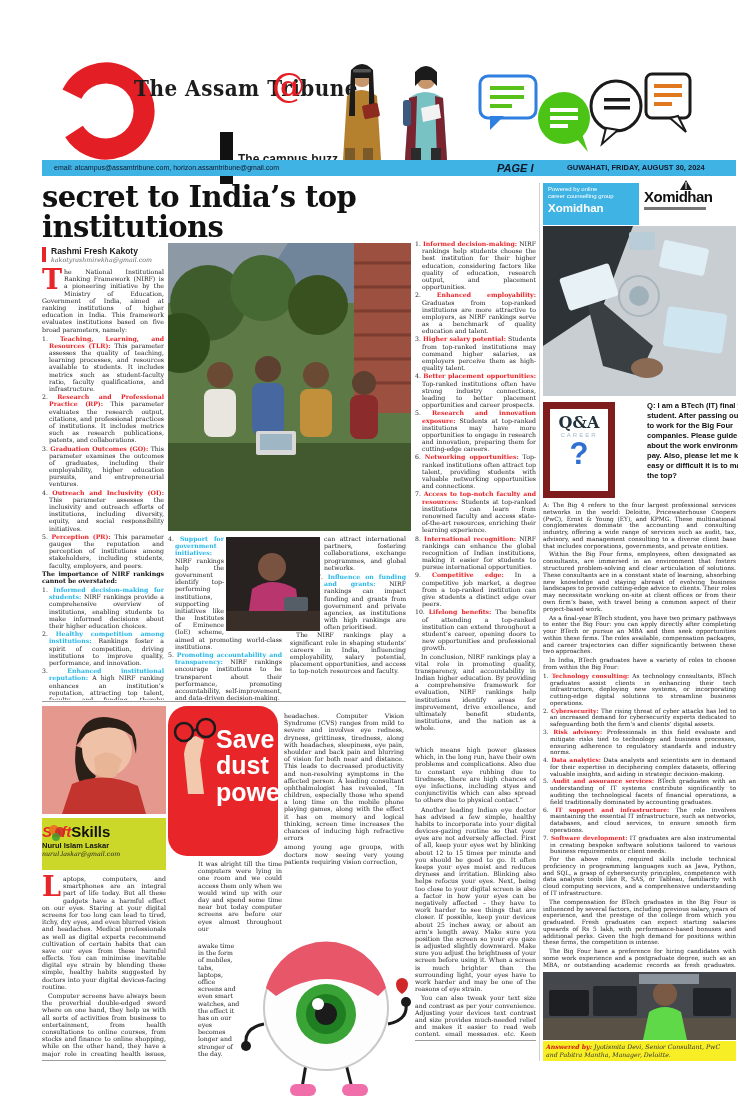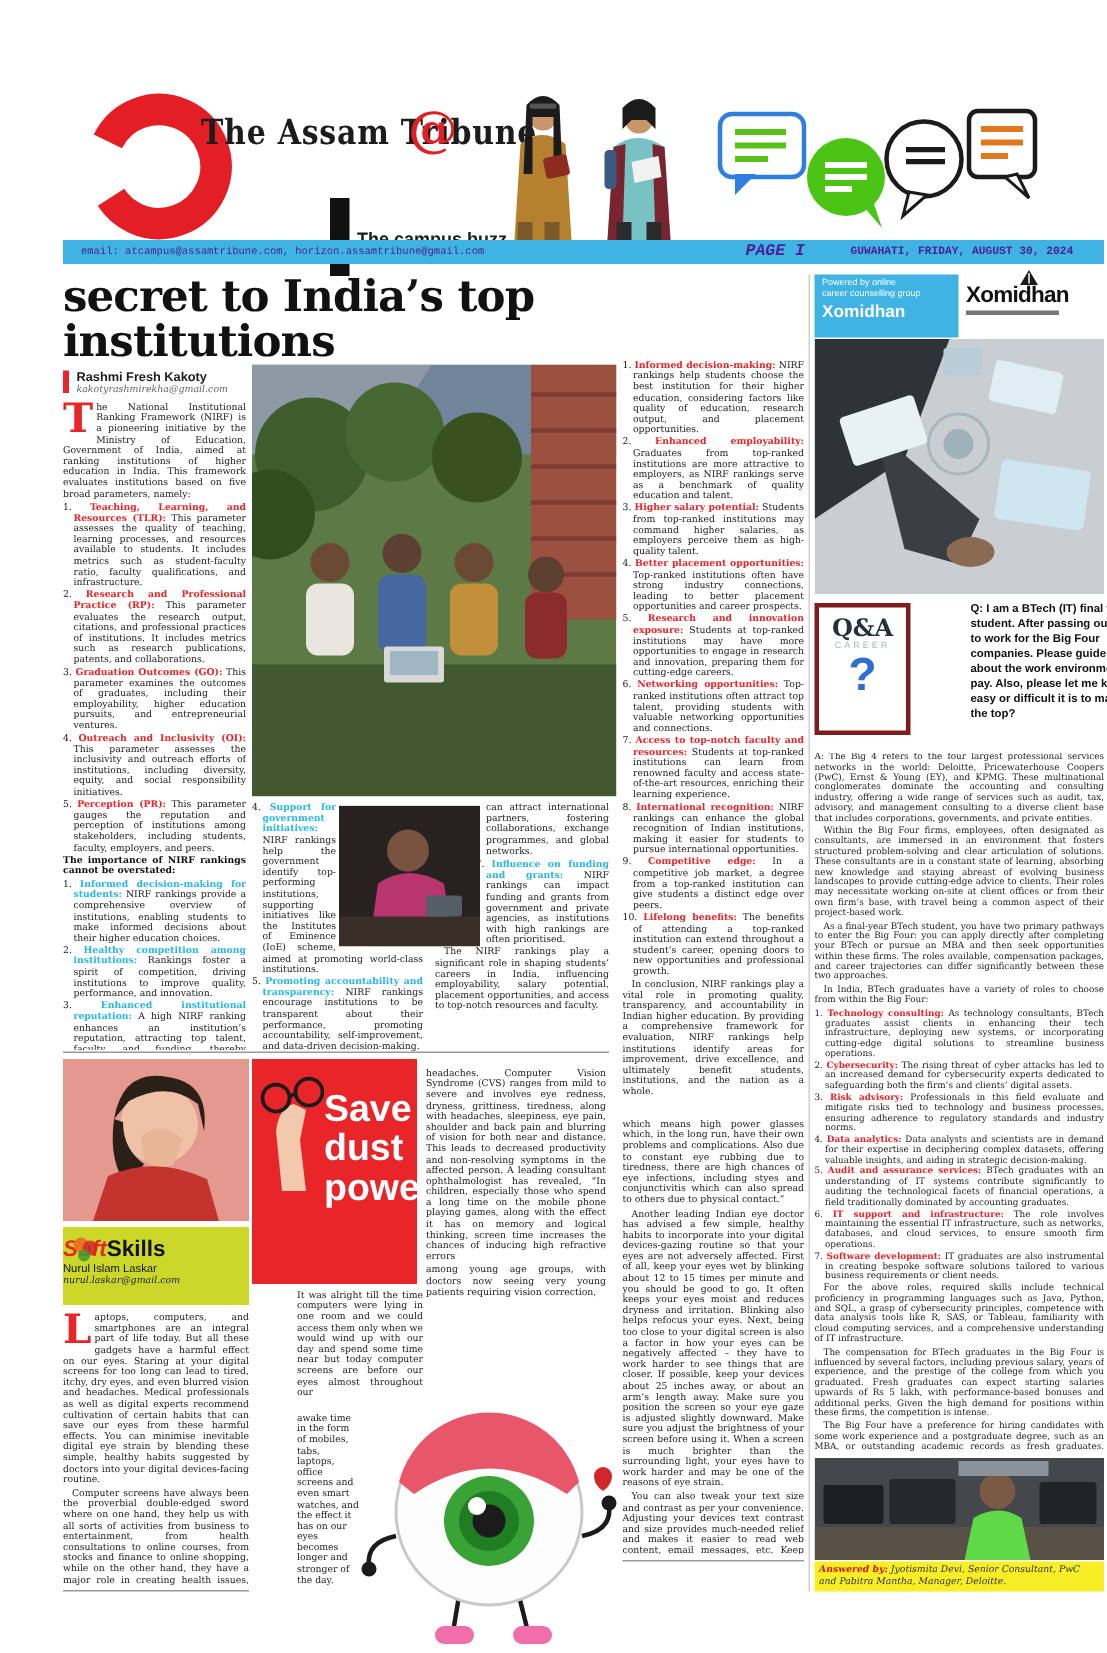--- a/index.html
+++ b/index.html
@@ -4,21 +4,21 @@
 <style>
   html,body{margin:0;padding:0;background:#fff;}
   body{width:738px;height:1102px;position:relative;overflow:hidden;
        font-family:"DejaVu Serif",serif;color:#1c1c1c;}
   .abs{position:absolute;}
   
   .brandtop{font-family:"DejaVu Serif",serif;font-weight:bold;font-size:20px;letter-spacing:.5px;transform:scaleY(1.15);}
   .atsym{color:#e31e24;font-size:33px;font-weight:bold;}
   .brandmain{font-family:"DejaVu Serif",serif;font-style:italic;font-size:58px;letter-spacing:-2px;}
   .tagline{font-family:"Liberation Sans",sans-serif;font-weight:bold;font-size:12px;}
-  .bluebar{background:#3fb3e4;color:#4c1d95;font-family:Liberation Mono, monospace;}
+  .bluebar{background:#3fb3e4;color:#0f172a;font-family:Liberation Sans, sans-serif;}
   .bluebar .em{font-size:7px;line-height:16px;}
   .pagelab{font-weight:bold;font-style:italic;font-size:11px;line-height:16px;}
   .dateline{font-weight:bold;font-size:7.5px;line-height:16px;margin-left:20px;}
   
   .headline{font-family:"DejaVu Serif",serif;font-weight:bold;font-size:29px;line-height:1.04;letter-spacing:-.6px;color:#111;}
   .byname{font-family:"Liberation Sans",sans-serif;font-weight:bold;font-size:8.5px;}
   .bymail{font-style:italic;font-size:6.3px;color:#666;}
   .redbar{background:#e8262a;}
   
   .bt{font-size:6.2px;line-height:1.16;text-align:justify;color:#222;}
@@ -33,38 +33,38 @@
   .spL{float:left;width:34px;height:96px;}
   .photo{overflow:hidden;}
   .rule{border-top:1px solid #9a9a9a;height:0;}
   .vrule{border-left:1px solid #cfcfcf;width:0;}
   
   .powered{background:#3fb3e4;color:#fff;font-family:"Liberation Sans",sans-serif;padding:3px 5px;}
   .powered .s{font-size:6px;line-height:1.2;display:block;}
   .powered .b{font-size:11.5px;font-weight:bold;display:block;margin-top:2px;}
   .xlogo{font-family:"Liberation Sans",sans-serif;font-weight:bold;font-size:15px;color:#111;letter-spacing:-.5px;}
   .xtag{height:3px;background:#777;margin-top:2px;}
-  .qabox{background:#fff;border:3px solid #7f1d1d;text-align:center;font-family:"DejaVu Serif",serif;}
+  .qabox{background:#fff;border:7px solid #7f1d1d;text-align:center;font-family:"DejaVu Serif",serif;}
   .qabox .qa{font-size:16px;font-weight:bold;color:#22313c;}
   .qabox .car{font-family:"Liberation Sans",sans-serif;font-size:6px;letter-spacing:2px;color:#a3b8c6;}
   .qabox .qm{font-size:31px;font-weight:bold;color:#2f6fd0;line-height:1;font-family:"Liberation Sans",sans-serif;}
   .question{font-family:"Liberation Sans",sans-serif;font-weight:bold;font-size:7.6px;line-height:1.32;color:#111;text-align:left;}
   .qtext{font-size:5.9px;line-height:1.15;}
   .qtext p{margin:0 0 2px;text-indent:6px;}
   .qtext p.ni{text-indent:0;}
   .qtext p.item{text-indent:-7px;padding-left:7px;margin-bottom:1px;}
   .capt{background:#f7ee26;font-size:6.2px;font-style:italic;line-height:1.25;padding:2px 3px;color:#333;}
   .capt .lab{color:#d01818;font-weight:bold;}
   
-  .promo{background:#e8262a;color:#fff;}
+  .promo{background:#e8262a;color:#fff;border-radius:19px;}
   .promoline{font-family:"Liberation Sans",sans-serif;font-weight:bold;font-size:25px;line-height:1.05;}
   .soft{background:#ccd829;}
   .softword{font-family:"Liberation Sans",sans-serif;font-weight:bold;font-style:italic;font-size:15px;color:#e8262a;}
   .skillsword{font-family:"Liberation Sans",sans-serif;font-weight:bold;font-size:15px;color:#111;}
-  .softname{font-family:"Liberation Sans",sans-serif;font-weight:normal;font-size:7.5px;color:#111;}
+  .softname{font-family:"Liberation Sans",sans-serif;font-weight:bold;font-size:7.5px;color:#111;}
   .softmail{font-style:italic;font-size:6.3px;color:#222;}
 </style>
 </head>
 <body>
 
 <div class="abs" style="left:0;top:0;width:738px;height:160px;">
   <svg class="abs" style="left:56px;top:60px;" width="100" height="102" viewBox="0 0 100 102">
     <circle cx="50" cy="51" r="38" fill="none" stroke="#e31e24" stroke-width="21" stroke-dasharray="200 39" stroke-dashoffset="-120" transform="rotate(25 50 51)"></circle>
   </svg>
   <div class="abs brandtop" style="left:134px;top:76px;">The Assam Tribune</div>

